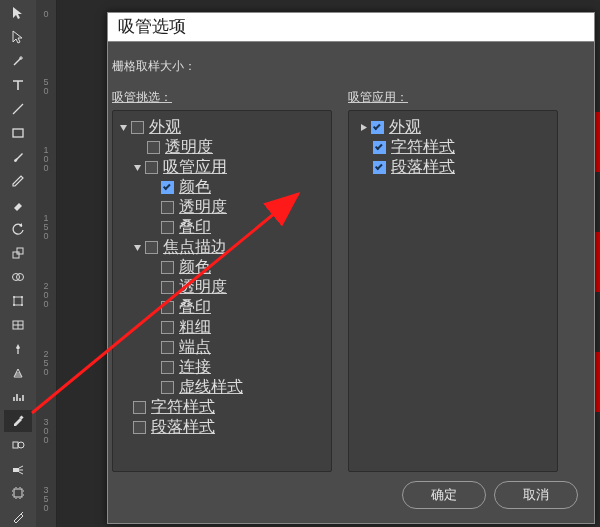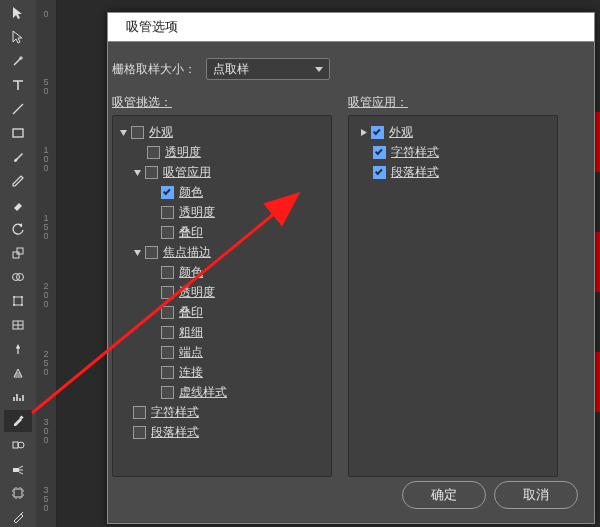--- a/index.html
+++ b/index.html
@@ -10,33 +10,33 @@
   .toolbar .tslot.active{background:#2e2e2e;}
   .toolbar .tslot svg{display:block;}
   
   .ruler-v{position:absolute;left:36px;top:0;width:20px;height:527px;background:#3a3a3a;border-right:1px solid #262626;}
   .ruler-v .tick{position:absolute;left:0;width:20px;text-align:center;color:#888;font-size:9px;line-height:9px;}
   .ruler-v .tick span{display:block;}
   
   .redstrip{position:absolute;right:0;width:13px;height:60px;background:#d10000;}
   
   .dialog{position:absolute;left:107px;top:12px;width:486px;height:510px;background:#4b4b4b;border:1px solid #8a8a8a;box-shadow:0 0 8px rgba(0,0,0,.6);}
-  .dlg-title{height:28px;background:#fff;color:#222;font-size:13px;line-height:28px;padding:0 18px;border-bottom:1px solid #888;}
+  .dlg-title{height:28px;background:#fff;color:#222;font-size:17px;line-height:28px;padding:0 10px;border-bottom:1px solid #888;}
   .dlg-body{padding:16px 16px 0 4px;}
   .row-sel{display:flex;align-items:center;gap:10px;margin-bottom:14px;color:#ddd;}
   .select{display:flex;align-items:center;justify-content:space-between;width:110px;height:20px;background:#3c3c3c;border:1px solid #7a7a7a;color:#e4e4e4;padding:0 6px;border-radius:2px;font-size:12px;}
   .select .caret{width:0;height:0;border-left:4px solid transparent;border-right:4px solid transparent;border-top:5px solid #cfcfcf;}
   .panels{display:flex;gap:16px;}
   .panel{background:#3f3f3f;border:1px solid #2c2c2c;border-radius:2px;height:360px;overflow:hidden;}
   .panel.left{width:218px;}
   .panel.right{width:208px;}
   .panel-head{color:#ddd;font-size:12px;margin-bottom:4px;}
   .col{display:flex;flex-direction:column;text-decoration:underline;}
   .scroll{overflow-y:auto;height:360px;}
-  .tree{padding:6px 4px 6px 4px;font-size:12px;color:#ddd;}
+  .tree{padding:6px 4px 6px 4px;font-size:16px;color:#ddd;}
   .node{display:flex;align-items:center;height:20px;white-space:nowrap;}
   .sp{display:inline-block;width:14px;flex:none;}
   .tw{display:inline-flex;width:12px;height:12px;align-items:center;justify-content:center;flex:none;margin-right:2px;}
   .tw svg{display:block;}
   .cb{width:11px;height:11px;border:1px solid #9a9a9a;background:#4b4b4b;flex:none;margin-right:5px;display:inline-flex;align-items:center;justify-content:center;}
   .cb.checked{background:#6aa8ff;border-color:#6aa8ff;}
   .cb.checked::after{content:"";width:5px;height:2px;border-left:2px solid #19324f;border-bottom:2px solid #19324f;transform:rotate(-45deg) translate(0px,-1px);}
   .lbl{}
   .panel.right .node{padding-left:4px;}
   
@@ -267,24 +267,20 @@
 
   <div class="redstrip" style="top:112px"></div>
   <div class="redstrip" style="top:232px"></div>
   <div class="redstrip" style="top:352px"></div>
 
   <div class="dialog">
     <div class="dlg-title">吸管选项</div>
     <div class="dlg-body">
       <div class="row-sel">
         <span>栅格取样大小：</span>
-        <div class="select">
-          <span>点取样</span>
-          <span class="caret"></span>
-        </div>
       </div>
       <div class="panels">
         <div class="col">
           <div class="panel-head">吸管挑选：</div>
           <div class="panel left">
             <div class="scroll">
               <div class="tree" id="leftTree">
                   <div class="node">
                     <span class="tw">
                       <svg width="9" height="9" viewBox="0 0 9 9">

